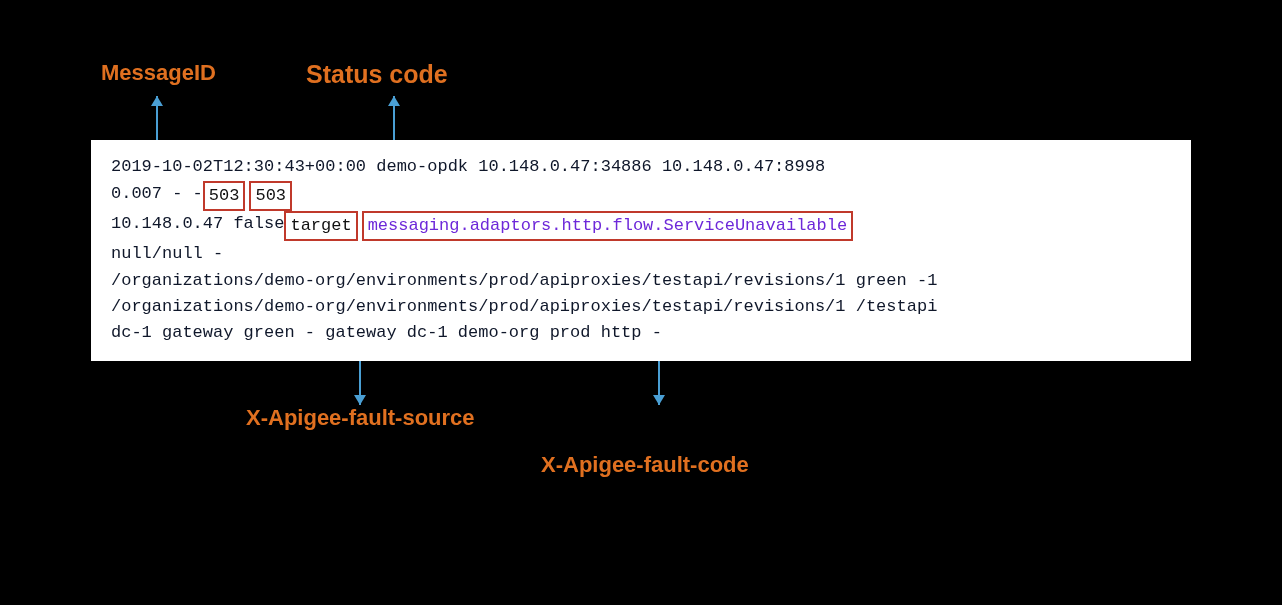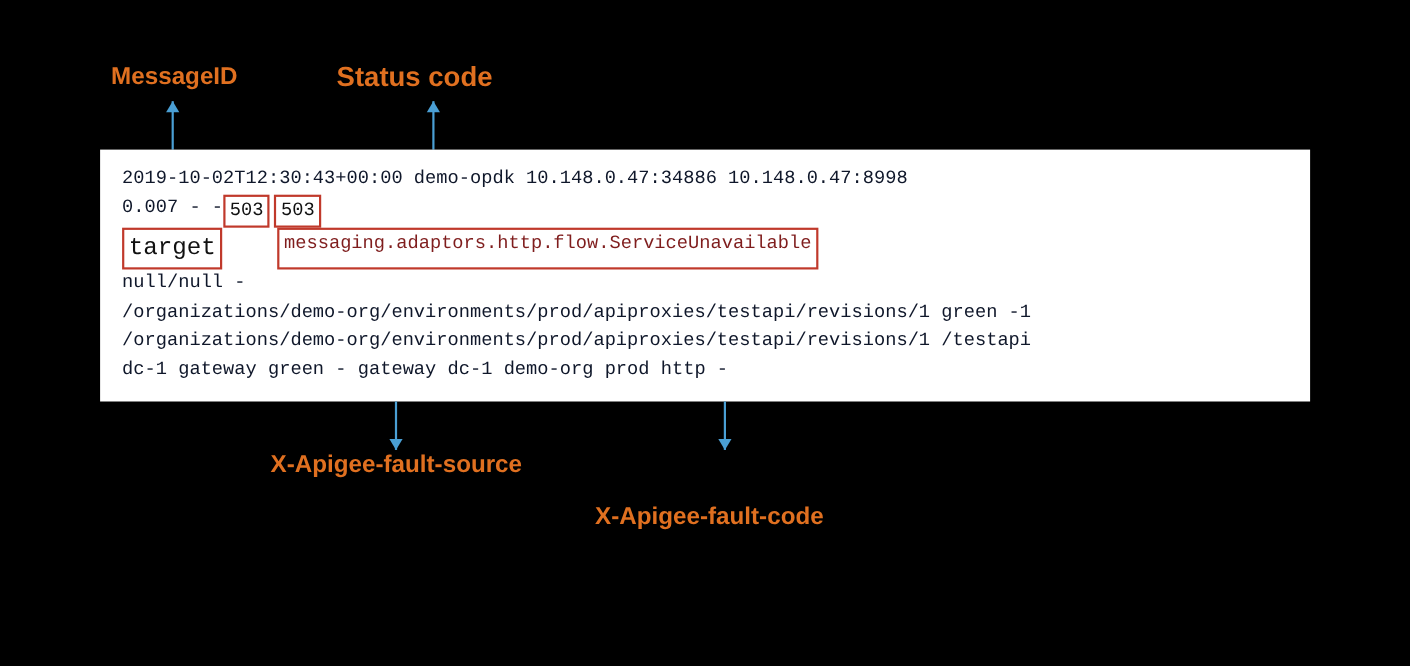--- a/index.html
+++ b/index.html
@@ -209,22 +209,23 @@
     </div>
 
     <div class="log-line">
       <span class="log-text">0.007   -   -   </span>
       <span style="border: 2px solid #c0392b; padding: 0 4px; font-family: 'Courier New', monospace; font-size: 17px; color: #111; margin-right:2px;">503</span>
       <span style="border: 2px solid #c0392b; padding: 0 4px; font-family: 'Courier New', monospace; font-size: 17px; color: #111; margin-left:2px;">503</span>
     </div>
 
 
     <div class="log-line">
-      <span style="border: 2px solid #c0392b; padding: 0 4px; font-family: 'Courier New', monospace; font-size: 22px; color: #111; margin-right: 4px;">target</span>
-      <span style="border: 2px solid #c0392b; padding: 0 4px; font-family: 'Courier New', monospace; font-size: 17px; color: #7f1d1d; margin-left: 46px;">messaging.adaptors.http.flow.ServiceUnavailable</span>
+      <span class="log-text">10.148.0.47   false   </span>
+      <span style="border: 2px solid #c0392b; padding: 0 4px; font-family: 'Courier New', monospace; font-size: 17px; color: #111; margin-right: 4px;">target</span>
+      <span style="border: 2px solid #c0392b; padding: 0 4px; font-family: 'Courier New', monospace; font-size: 17px; color: #6d28d9;">messaging.adaptors.http.flow.ServiceUnavailable</span>
     </div>
 
     <div class="log-line">
       <span class="log-text">null/null   -</span>
     </div>
 
     <div class="log-line">
       <span class="log-text">/organizations/demo-org/environments/prod/apiproxies/testapi/revisions/1  green   -1</span>
     </div>
 

